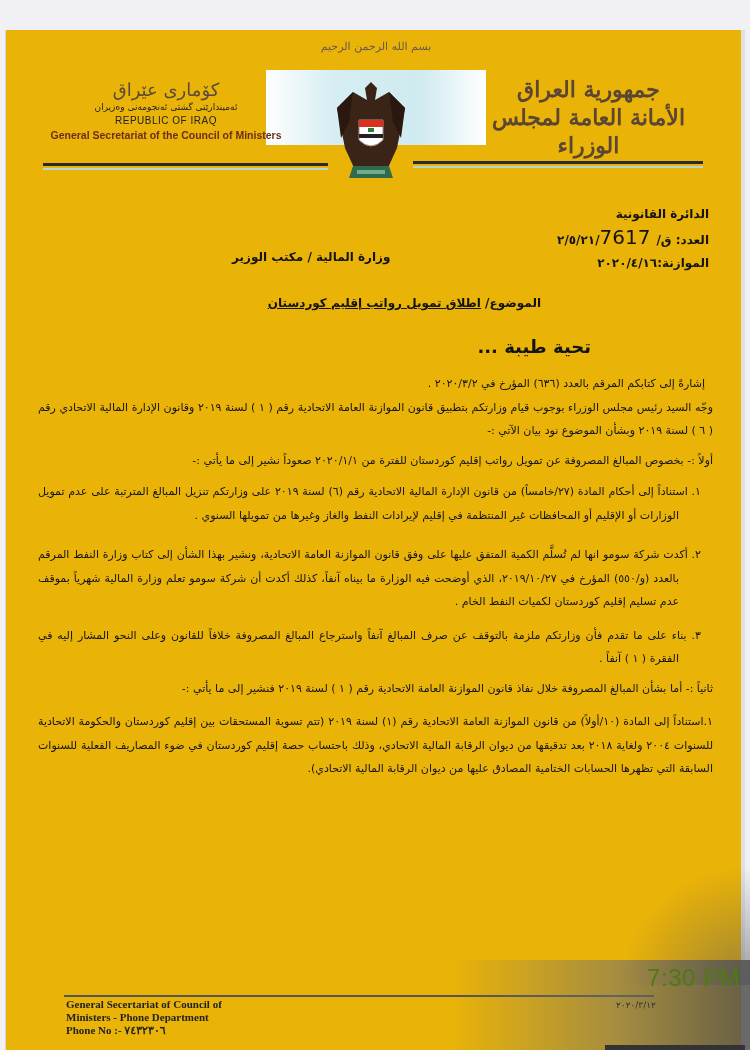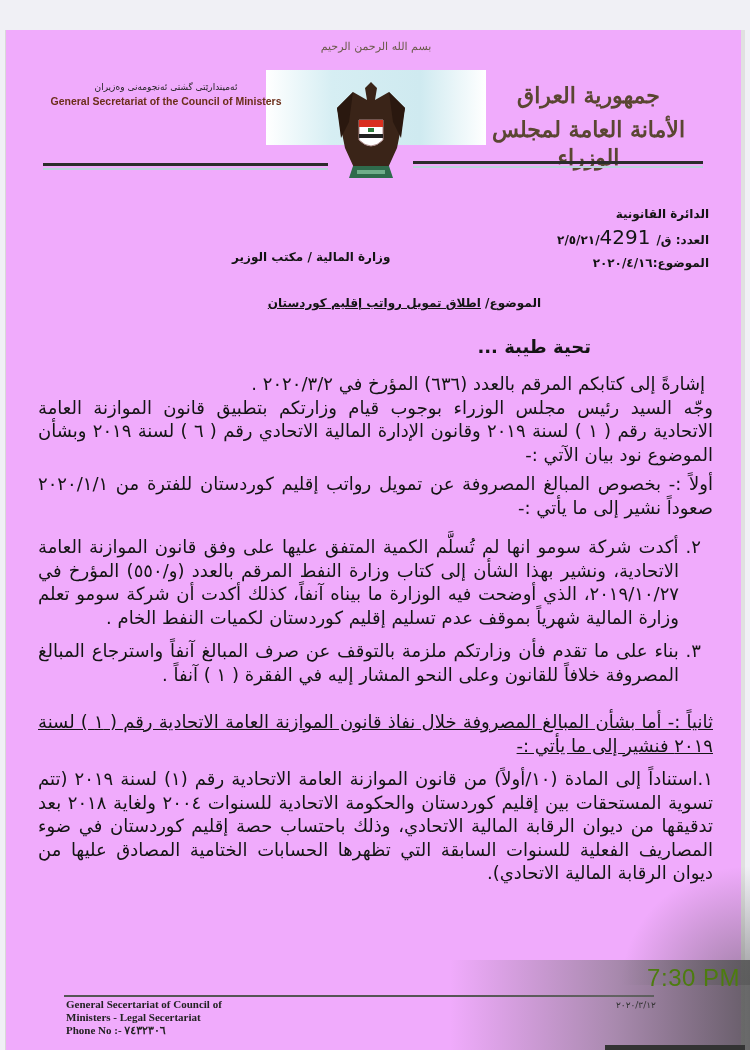--- a/index.html
+++ b/index.html
@@ -4,52 +4,52 @@
 <style>
   html, body { margin: 0; padding: 0; }
   body {
     width: 750px; height: 1050px; overflow: hidden; position: relative;
     background: #f0f0f5;
     font-family: "DejaVu Sans", sans-serif;
   }
   .topbar { position: absolute; left: 0; top: 0; width: 750px; height: 30px; background: #f0f0f5; }
   .page {
     position: absolute; left: 5px; top: 30px; width: 740px; height: 1020px;
-    background: #f0abfc;
+    background: #eab308;
     border-left: 1px solid #d8d8d8; border-right: 4px solid #e0e0e0;
     box-sizing: border-box;
   }
   .basmala {
     position: absolute; left: 0; width: 740px; top: 10px; text-align: center;
     font-family: "DejaVu Serif", serif; font-size: 11px; color: #6a5a4a; direction: rtl;
   }
   .header-band {
     position: absolute; left: 260px; top: 40px; width: 220px; height: 75px;
     background: linear-gradient(to right, #ffffff 0%, #d6eef3 30%, #cfeaf0 70%, #ffffff 100%);
   }
   .left-head { position: absolute; left: 40px; top: 50px; width: 240px; text-align: center; }
   .kurdish-title { font-family: "DejaVu Serif", serif; font-size: 18px; color: #5a4a3a; direction: rtl; line-height: 20px; }
   .kurdish-sub { font-family: "DejaVu Sans", sans-serif; font-size: 9px; color: #222; direction: rtl; line-height: 14px; }
   .rep-iraq { font-family: "Liberation Sans", sans-serif; font-size: 10px; color: #222; letter-spacing: 0.5px; line-height: 14px; }
   .gen-sec { font-family: "Liberation Sans", sans-serif; font-size: 10.5px; font-weight: bold; color: #6b2e1a; line-height: 14px; }
   .right-head { position: absolute; left: 470px; top: 45px; width: 225px; text-align: center; direction: rtl; }
-  .ar-title-1, .ar-title-2 { font-family: "DejaVu Serif", serif; font-size: 22px; color: #5a4632; line-height: 28px; font-weight: bold; margin-top: 6px; }
+  .ar-title-1, .ar-title-2 { font-family: "DejaVu Serif", serif; font-size: 22px; color: #5a4632; line-height: 28px; font-weight: bold; }
   .rule { position: absolute; height: 3px; background: #2b2b2b; }
   .rule::after { content: ""; position: absolute; left: 0; right: 0; top: 5px; height: 2px; background: #b8d4da; }
   .rule-left { left: 37px; top: 133px; width: 285px; }
   .rule-right { left: 407px; top: 131px; width: 290px; }
   .emblem { position: absolute; left: 325px; top: 48px; width: 80px; height: 112px; }
   .doc { direction: rtl; font-family: "DejaVu Sans", sans-serif; color: #141414; }
   .meta { position: absolute; right: 32px; top: 173px; font-size: 12px; font-weight: bold; line-height: 23px; text-align: right; }
   .meta .num { font-family: "DejaVu Sans", sans-serif; font-weight: normal; font-size: 20px; letter-spacing: 2px; margin-right: 6px; }
   .addressee { position: absolute; left: 226px; top: 220px; font-size: 12px; font-weight: bold; direction: rtl; }
   .subject { position: absolute; right: 200px; top: 266px; font-size: 12px; font-weight: bold; direction: rtl; }
   .subject u { text-decoration: underline; }
   .greet { position: absolute; right: 150px; top: 306px; font-size: 18px; font-weight: bold; direction: rtl; }
-  .body-text { position: absolute; left: 32px; right: 28px; font-size: 18px; line-height: 23.5px; text-align: justify; direction: rtl; }
+  .body-text { position: absolute; left: 32px; right: 28px; font-size: 11px; line-height: 23.5px; text-align: justify; direction: rtl; }
   .para { margin: 0; }
   .indent { padding-right: 8px; }
   .item { padding-right: 22px; text-indent: -22px; }
   .footer-rule { position: absolute; left: 58px; top: 965px; width: 590px; height: 2px; background: #555; }
   .footer { position: absolute; left: 60px; top: 968px; font-family: "Liberation Serif", serif; font-size: 11px; font-weight: bold; color: #222; line-height: 13px; }
   .footer-date { position: absolute; left: 576px; top: 1000px; font-size: 9px; color: #333; direction: rtl; margin-left: 40px; }
   .overlay-shade { position: absolute; left: 450px; top: 960px; width: 300px; height: 90px;
     background: linear-gradient(to right, rgba(120,120,120,0) 0%, rgba(110,110,110,0.55) 55%, rgba(80,80,80,0.85) 100%); }
   .overlay-shade2 { position: absolute; left: 620px; top: 865px; width: 130px; height: 120px;
     background: radial-gradient(ellipse at 100% 100%, rgba(90,90,90,0.55) 0%, rgba(140,140,140,0) 70%); }
@@ -61,21 +61,23 @@
 
 <div class="topbar"></div>
 
 <div class="page">
 
   <div class="basmala">بسم الله الرحمن الرحيم</div>
 
   <div class="header-band"></div>
 
   <div class="left-head">
+    <div class="kurdish-title">کۆماری عێراق</div>
     <div class="kurdish-sub">ئەمیندارێتی گشتی ئەنجومەنی وەزیران</div>
+    <div class="rep-iraq">REPUBLIC OF IRAQ</div>
     <div class="gen-sec">General Secretariat of the Council of Ministers</div>
   </div>
 
   <div class="right-head">
     <div class="ar-title-1">جمهورية العراق</div>
     <div class="ar-title-2">الأمانة العامة لمجلس الوزراء</div>
   </div>
 
   <div class="rule rule-left"></div>
   <div class="rule rule-right"></div>
@@ -88,50 +90,51 @@
     <rect x="28" y="42" width="24" height="7" fill="#d9301f"></rect>
     <rect x="28" y="56" width="24" height="4" fill="#222"></rect>
     <rect x="37" y="50" width="6" height="4" fill="#2d7a3a"></rect>
     <path d="M22 88 L58 88 L62 100 L18 100 Z" fill="#2f6b4c"></path>
     <rect x="26" y="92" width="28" height="4" fill="#6fae8a"></rect>
   </svg>
 
   <div class="meta doc">
     <div>الدائرة القانونية</div>
     <div>
-      <span>العدد: ق/٢/٥/٢١/</span><span class="num">4291</span>
+      <span>العدد: ق/٢/٥/٢١/</span><span class="num">7617</span>
     </div>
     <div>
-      <span>الموضوع:</span><span>٢٠٢٠/٤/١٦</span>
+      <span>الموازنة:</span><span>٢٠٢٠/٤/١٦</span>
     </div>
   </div>
 
   <div class="addressee doc">وزارة المالية / مكتب الوزير</div>
 
   <div class="subject doc">
     <span>الموضوع/</span>
     <u>اطلاق تمويل رواتب إقليم كوردستان</u>
   </div>
 
   <div class="greet doc">تحية طيبة ...</div>
 
   <div class="body-text doc" style="top:342px;">
     <p class="para indent">إشارةً إلى كتابكم المرقم بالعدد (٦٣٦) المؤرخ في ٢٠٢٠/٣/٢ .</p>
     <p class="para">وجّه السيد رئيس مجلس الوزراء بوجوب قيام وزارتكم بتطبيق قانون الموازنة العامة الاتحادية رقم ( ١ ) لسنة ٢٠١٩ وقانون الإدارة المالية الاتحادي رقم ( ٦ ) لسنة ٢٠١٩ وبشأن الموضوع نود بيان الآتي :-</p>
     <p class="para" style="margin-top:6px;">أولاً :- بخصوص المبالغ المصروفة عن تمويل رواتب إقليم كوردستان للفترة من ٢٠٢٠/١/١ صعوداً نشير إلى ما يأتي :-</p>
+    <p class="para item" style="margin-top:8px; padding-right:34px;">١. استناداً إلى أحكام المادة (٢٧/خامساً) من قانون الإدارة المالية الاتحادية رقم (٦) لسنة ٢٠١٩ على وزارتكم تنزيل المبالغ المترتبة على عدم تمويل الوزارات أو الإقليم أو المحافظات غير المنتظمة في إقليم لإيرادات النفط والغاز وغيرها من تمويلها السنوي .</p>
     <p class="para item" style="margin-top:16px; padding-right:34px;">٢. أكدت شركة سومو انها لم تُسلَّم الكمية المتفق عليها على وفق قانون الموازنة العامة الاتحادية، ونشير بهذا الشأن إلى كتاب وزارة النفط المرقم بالعدد (و/٥٥٠) المؤرخ في ٢٠١٩/١٠/٢٧، الذي أوضحت فيه الوزارة ما بيناه آنفاً، كذلك أكدت أن شركة سومو تعلم وزارة المالية شهرياً بموقف عدم تسليم إقليم كوردستان لكميات النفط الخام .</p>
     <p class="para item" style="margin-top:10px; padding-right:34px;">٣. بناء على ما تقدم فأن وزارتكم ملزمة بالتوقف عن صرف المبالغ آنفاً واسترجاع المبالغ المصروفة خلافاً للقانون وعلى النحو المشار إليه في الفقرة ( ١ ) آنفاً .</p>
-    <p class="para" style="margin-top:24px;text-decoration:underline;">ثانياً :- أما بشأن المبالغ المصروفة خلال نفاذ قانون الموازنة العامة الاتحادية رقم ( ١ ) لسنة ٢٠١٩ فنشير إلى ما يأتي :-</p>
+    <p class="para" style="margin-top:6px;">ثانياً :- أما بشأن المبالغ المصروفة خلال نفاذ قانون الموازنة العامة الاتحادية رقم ( ١ ) لسنة ٢٠١٩ فنشير إلى ما يأتي :-</p>
     <p class="para" style="margin-top:10px;">١.استناداً إلى المادة (١٠/أولاً) من قانون الموازنة العامة الاتحادية رقم (١) لسنة ٢٠١٩ (تتم تسوية المستحقات بين إقليم كوردستان والحكومة الاتحادية للسنوات ٢٠٠٤ ولغاية ٢٠١٨ بعد تدقيقها من ديوان الرقابة المالية الاتحادي، وذلك باحتساب حصة إقليم كوردستان في ضوء المصاريف الفعلية للسنوات السابقة التي تظهرها الحسابات الختامية المصادق عليها من ديوان الرقابة المالية الاتحادي).</p>
   </div>
 
   <div class="footer-rule"></div>
   <div class="footer">
     <div>General Secertariat of Council of</div>
-    <div>Ministers - Legal Secertariat</div>
+    <div>Ministers - Phone Department</div>
     <div>Phone No :- ٧٤٣٢٣٠٦</div>
   </div>
 </div>
 
 <div class="overlay-shade2"></div>
 <div class="overlay-shade"></div>
 <div class="footer-date">٢٠٢٠/٣/١٢</div>
 <div class="clock">7:30 PM</div>
 <div class="clock-bar"></div>
 

